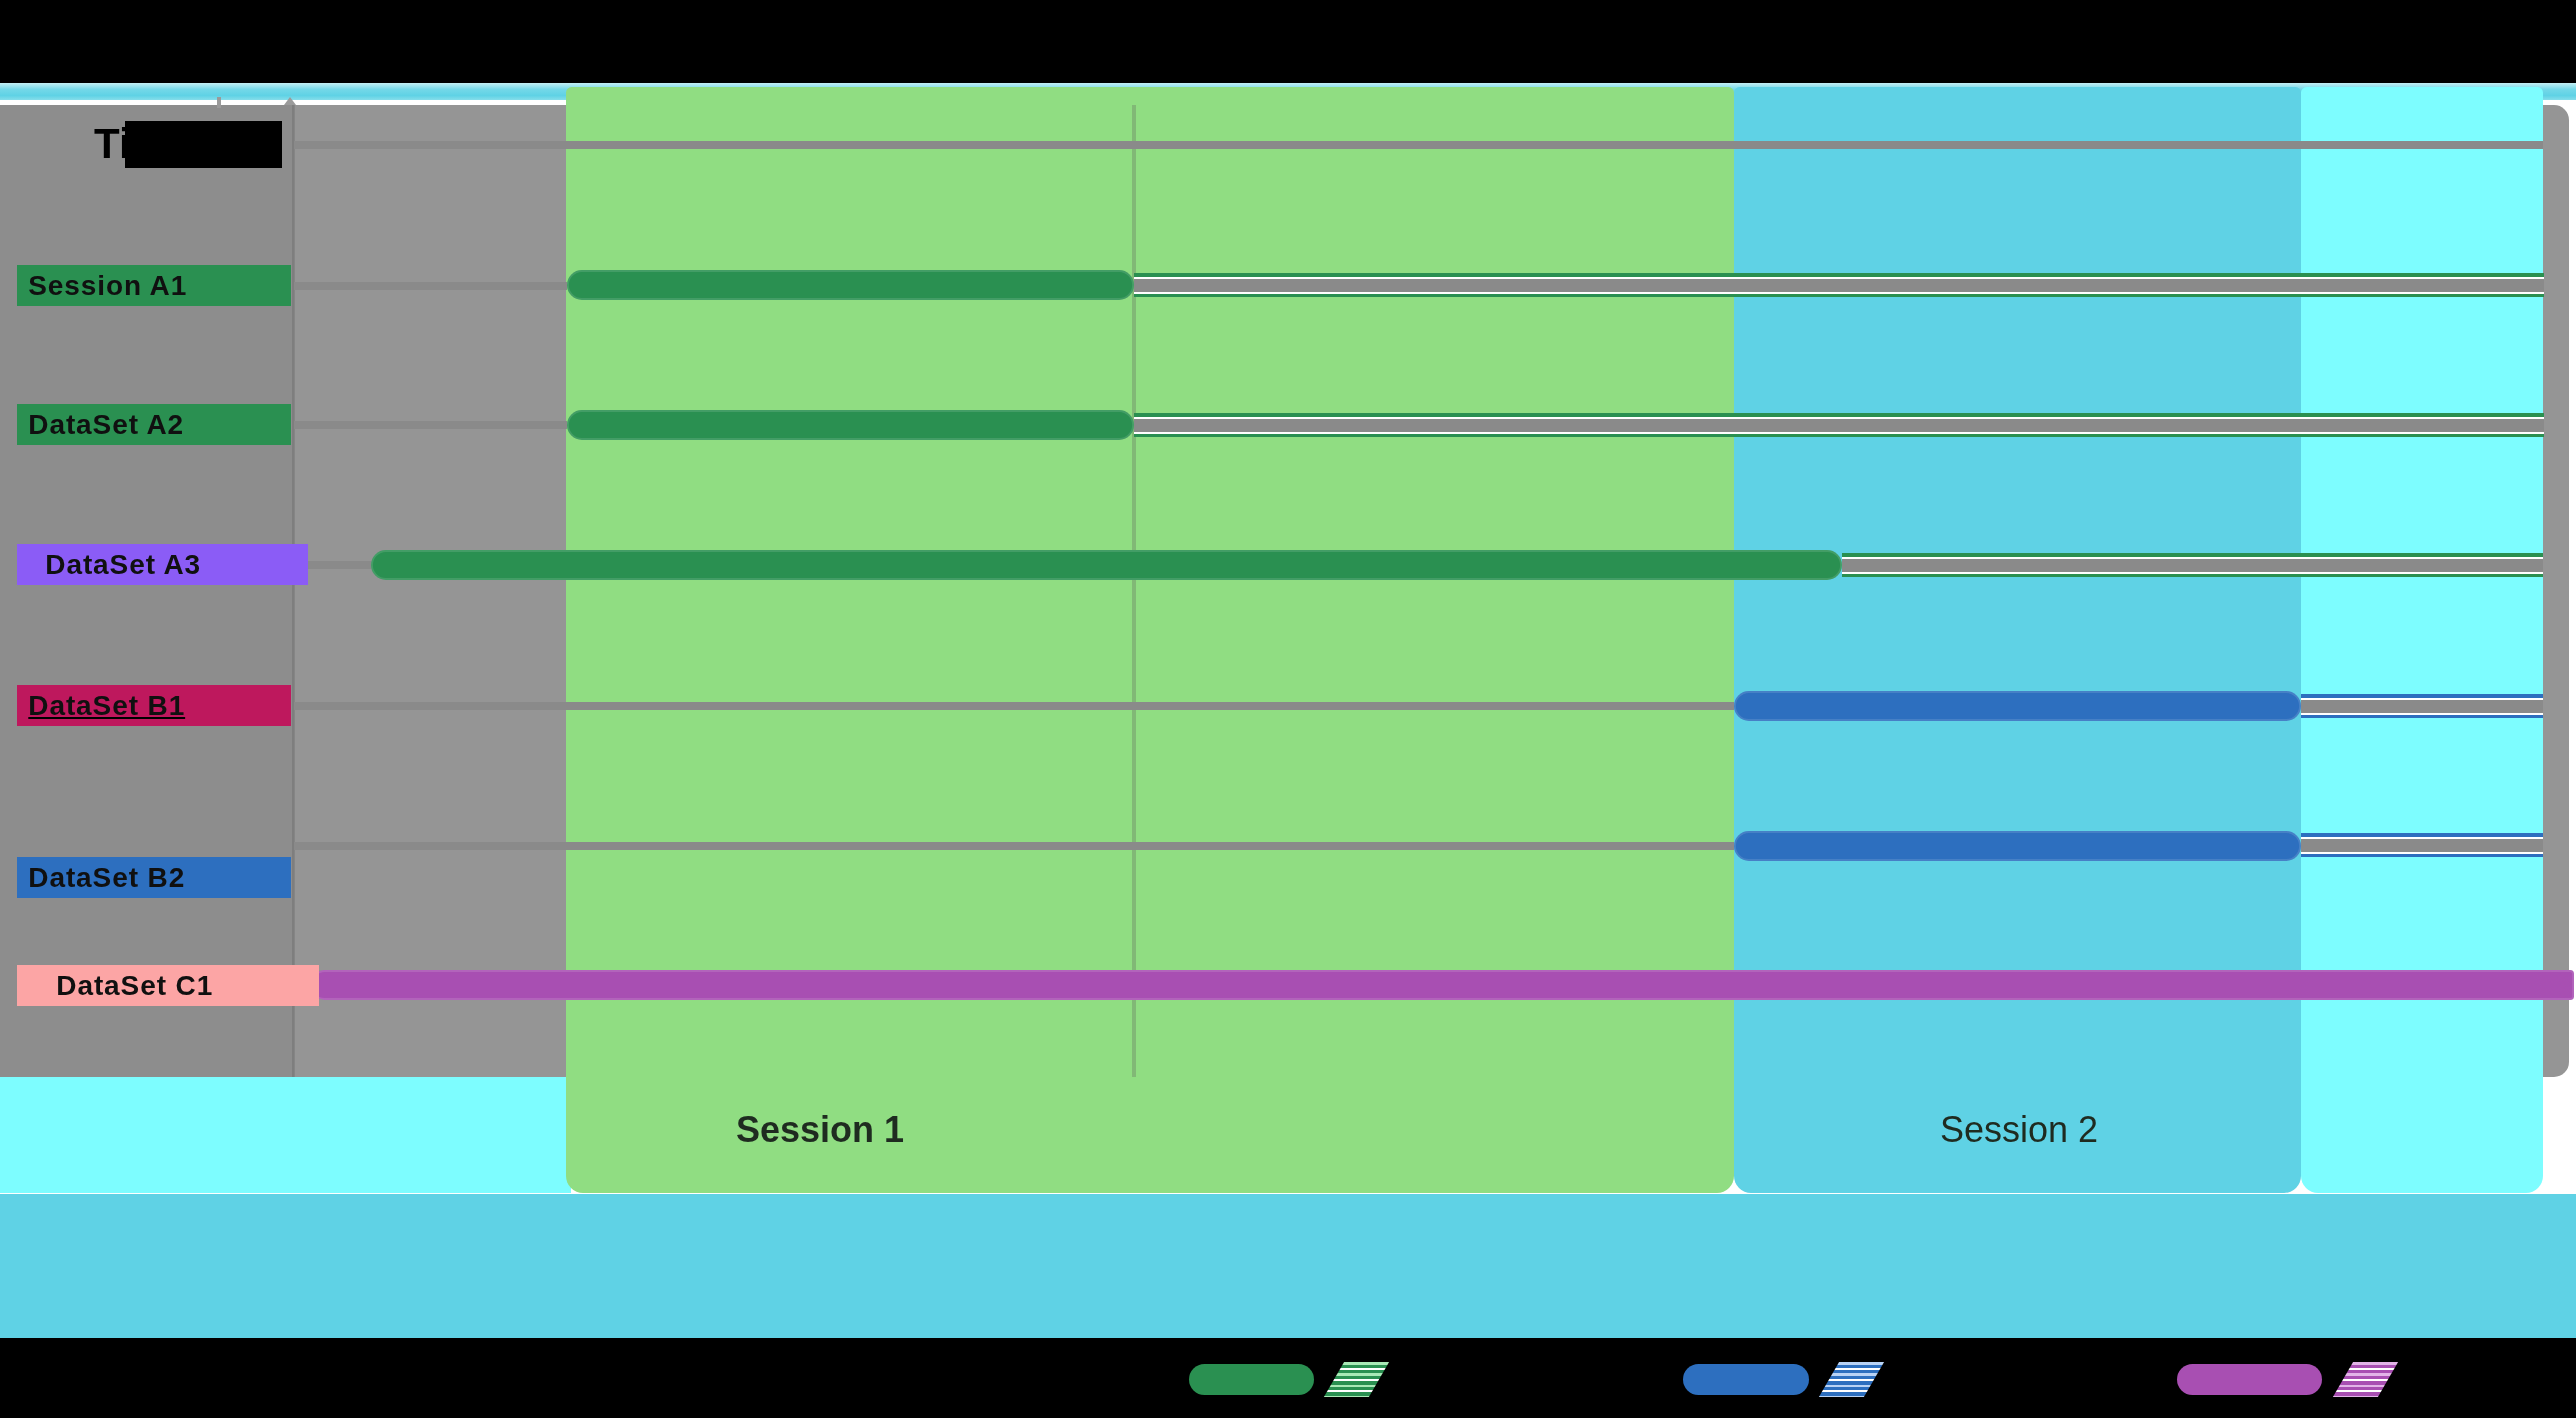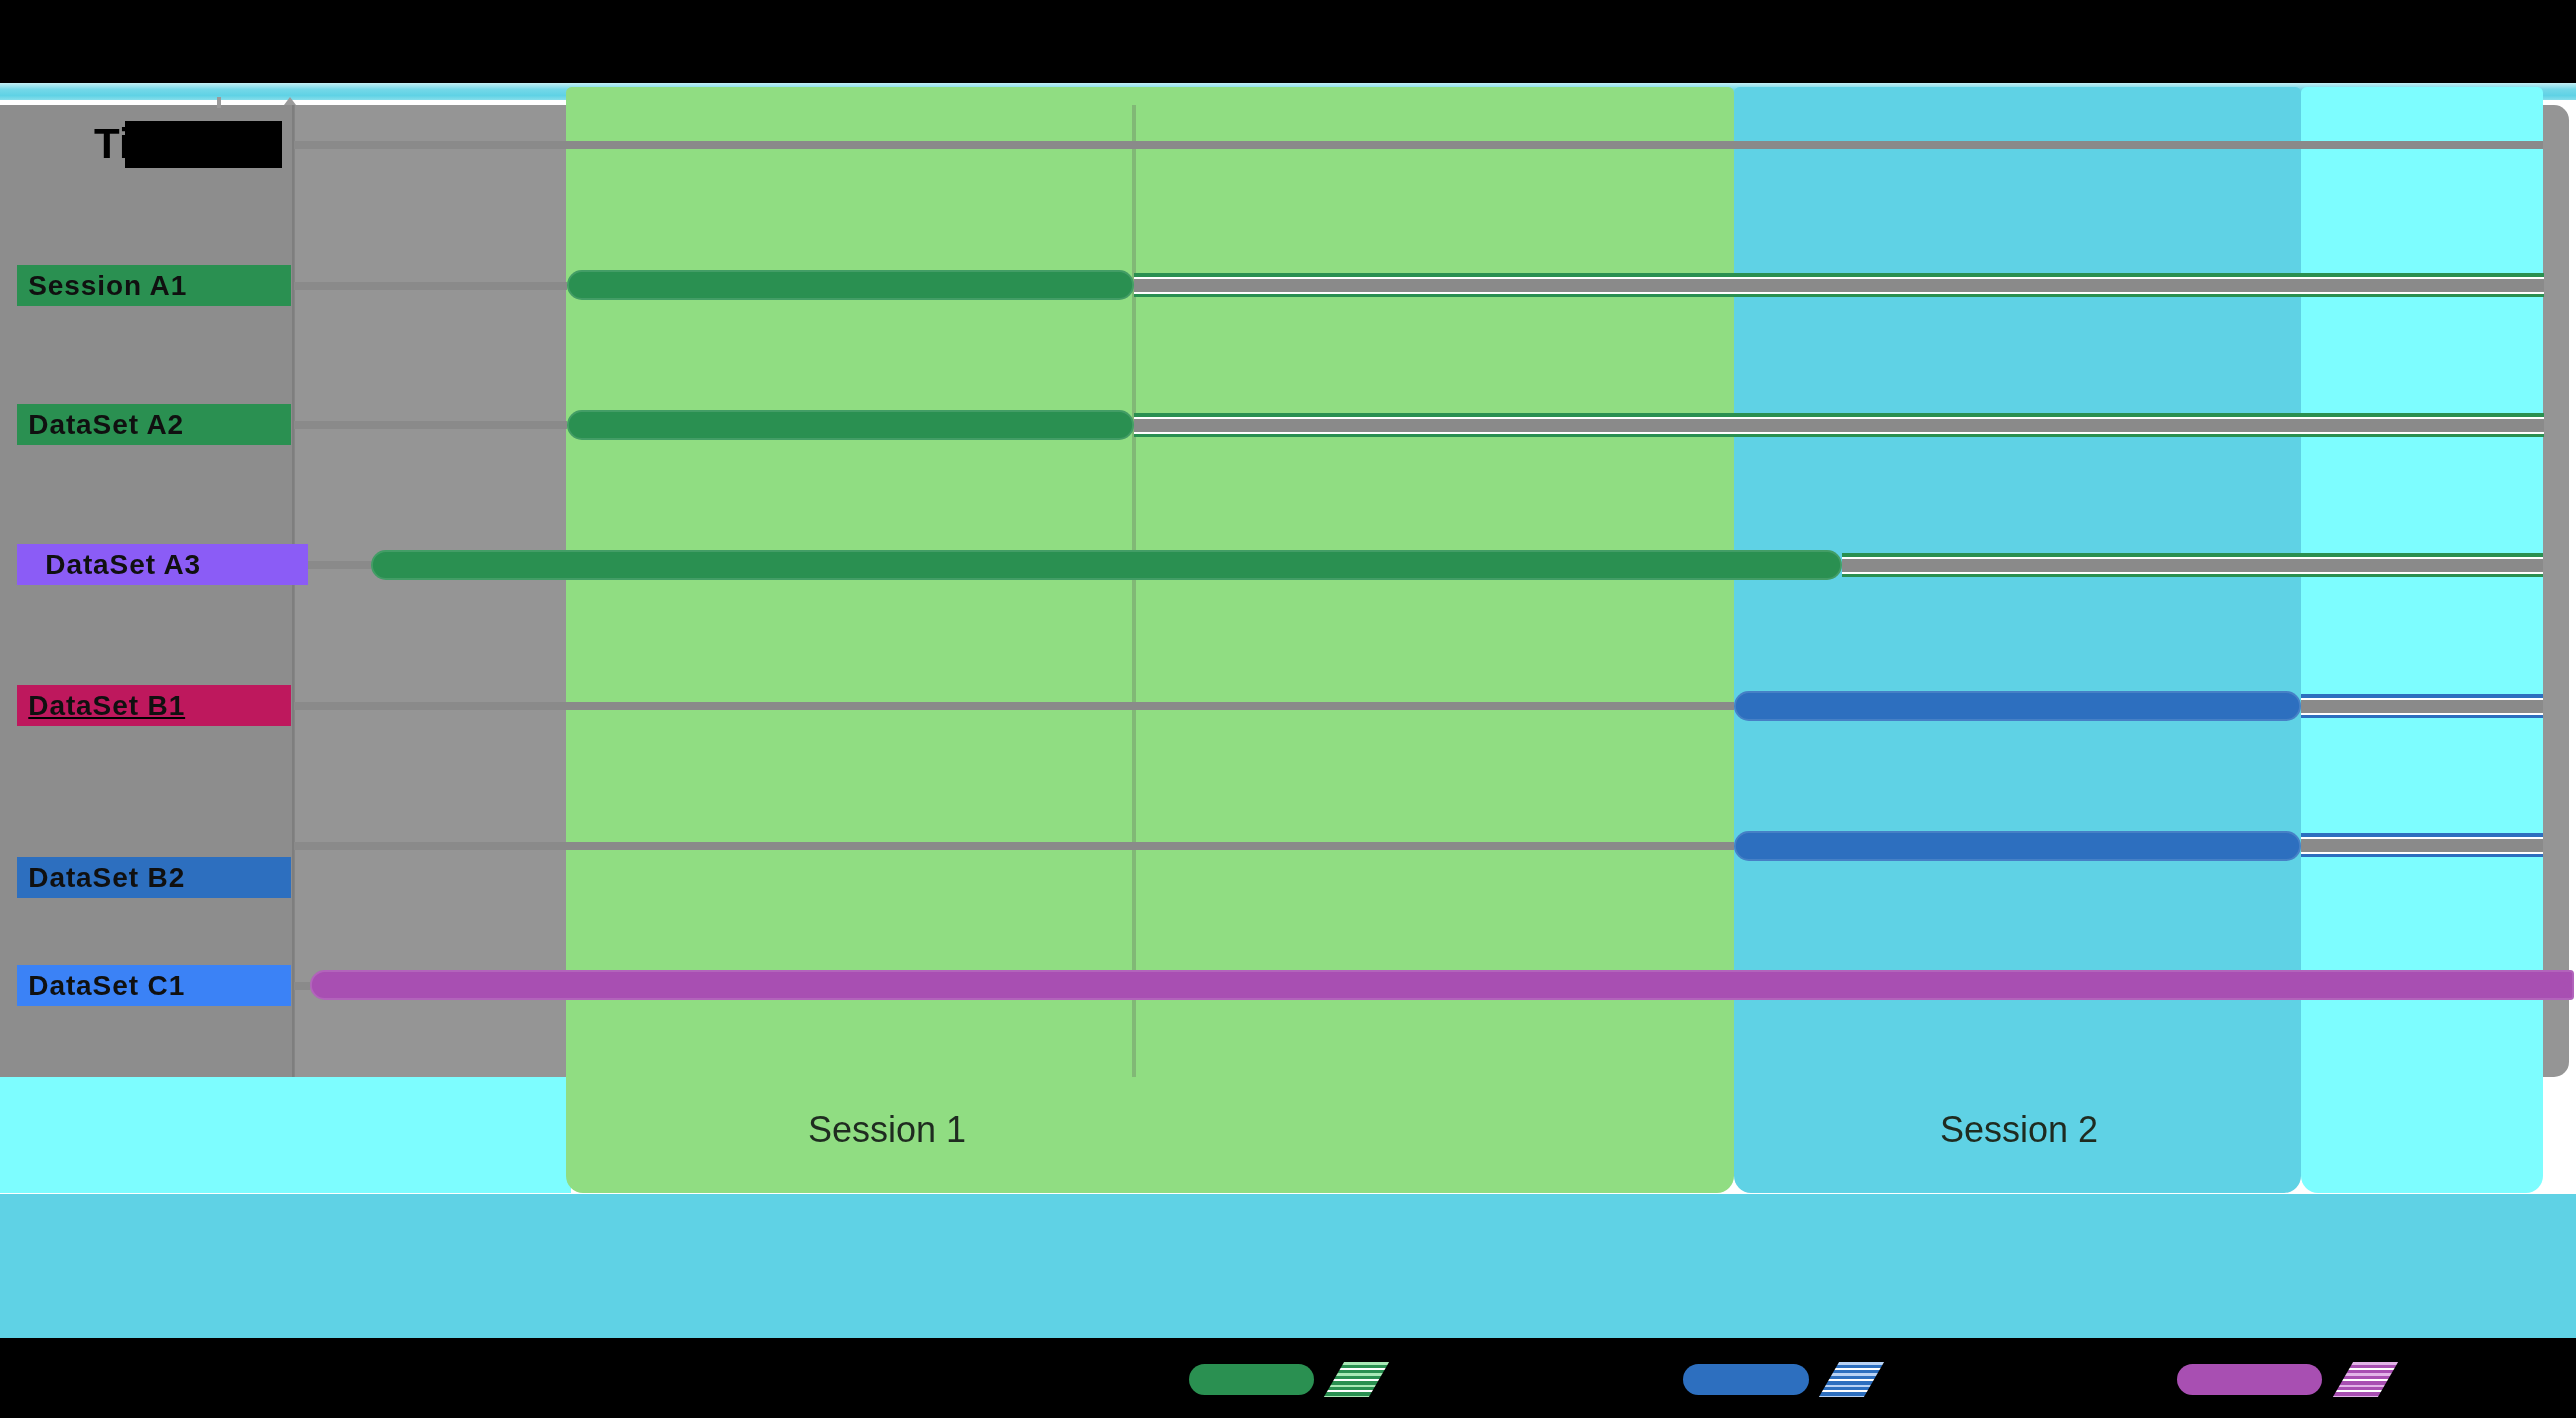--- a/index.html
+++ b/index.html
@@ -37,21 +37,21 @@
   .chip{left:17px;width:274px;height:41px;z-index:7;display:flex;align-items:center;}
   .chip span{font-size:28px;font-weight:700;color:#101010;padding-left:11.3px;
     letter-spacing:0.9px;white-space:nowrap;}
   
   .time-box{left:125px;top:121px;width:157px;height:47px;background:#000;z-index:7;}
   .time-text{left:94px;top:118px;height:51px;line-height:51px;font-size:42px;
     font-weight:700;color:#000;z-index:8;}
   
   .session-label{top:1109px;height:41px;line-height:41px;font-size:36px;color:#1f2b20;
     z-index:8;text-align:center;width:394px;}
-  .session1-label{left:690px;}
+  .session1-label{left:623px;font-weight:bold;}
   .session2-label{left:1822px;}
   
   .legend-pill{top:1364px;height:31px;border-radius:16px;z-index:9;}
   .legend-slash{top:1362px;height:35px;width:45px;z-index:9;transform:skewX(-30deg);}
 </style>
 </head>
 <body>
 
 <div id="stage">
 
@@ -99,21 +99,21 @@
         <span>DataSet B1</span>
       </div>
       <div class="abs gridline" style="left: 294px; top: 842px; width: 1440px;"></div>
       <div class="abs underlay" style="left: 2301px; top: 833px; width: 242px; background: linear-gradient(rgb(45, 111, 191) 0px, rgb(45, 111, 191) 3.8px, rgb(255, 255, 255) 3.8px, rgb(255, 255, 255) 5.6px, rgb(138, 138, 138) 5.6px, rgb(138, 138, 138) 19px, rgb(255, 255, 255) 19px, rgb(255, 255, 255) 20.6px, rgb(45, 111, 191) 20.6px, rgb(45, 111, 191) 24.4px);"></div>
       <div class="abs bar" style="left: 1734px; top: 831px; width: 567px; background: rgb(45, 111, 191);"></div>
       <div class="abs chip" style="top: 825px; background: rgb(45, 111, 191); margin-top: 32px;">
         <span>DataSet B2</span>
       </div>
       <div class="abs gridline" style="left: 294px; top: 982px; width: 16px;"></div>
       <div class="abs bar bar-flat-right" style="left: 310px; top: 970px; width: 2264px; background: rgb(168, 79, 178);"></div>
-      <div class="abs chip" style="top: 965px; background: #3b82f6;">
+      <div class="abs chip" style="top: 965px; background: #fca5a5; padding-left: 28px;">
         <span>DataSet C1</span>
       </div>
     </div>
 
   <div class="abs time-box"></div>
   <div class="abs time-text">Time</div>
 
   <div class="abs session-label session1-label">Session 1</div>
   <div class="abs session-label session2-label">Session 2</div>
 

